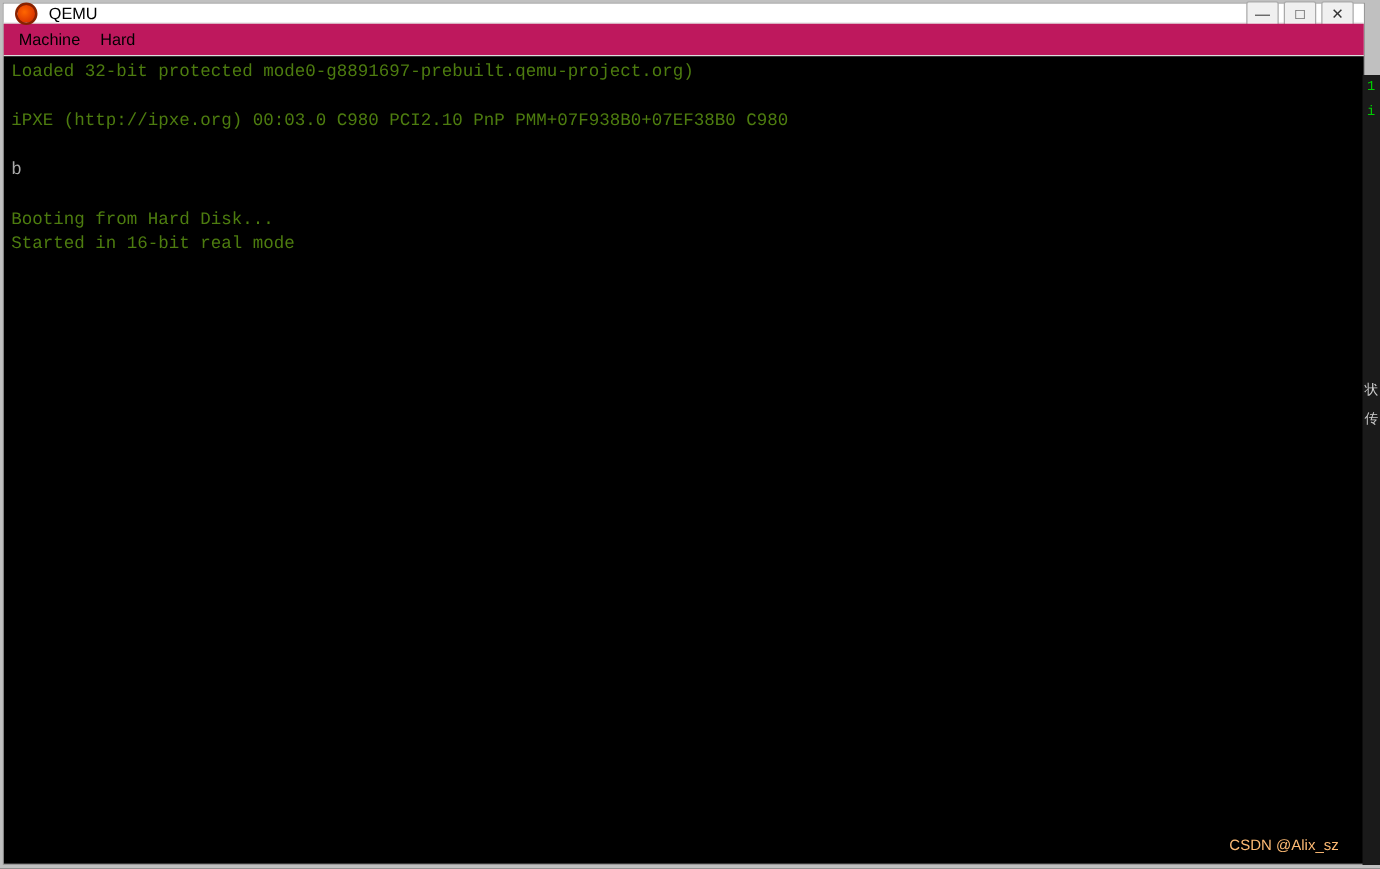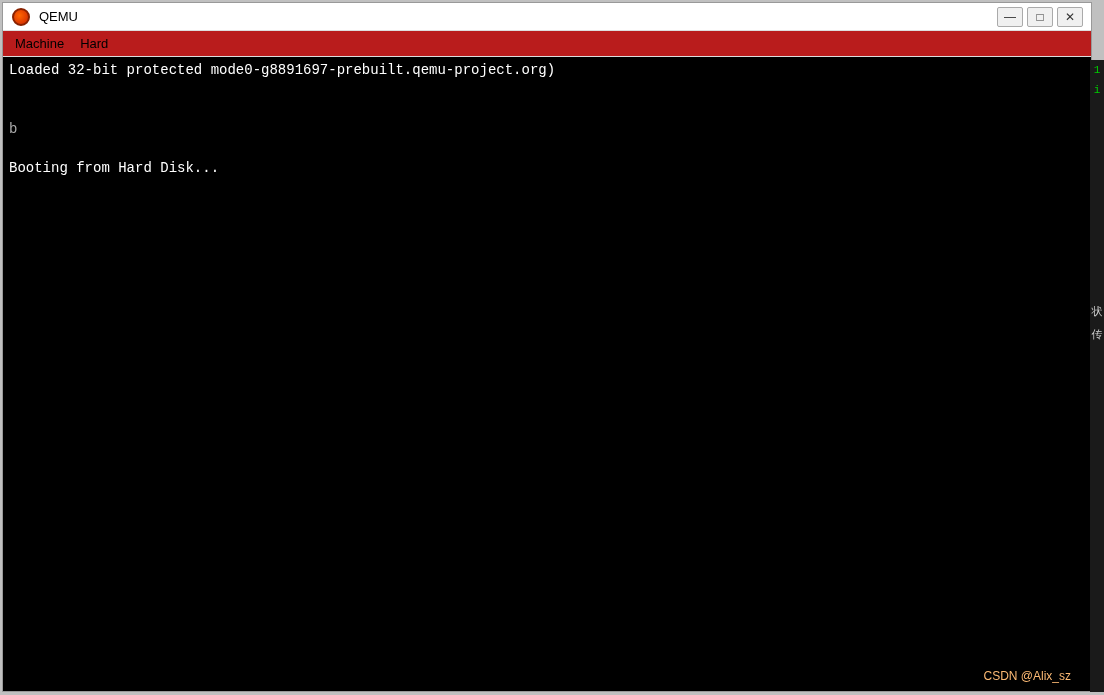--- a/index.html
+++ b/index.html
@@ -24,21 +24,21 @@
       border: 1px solid #999;
       position: absolute;
       top: 2px;
       left: 2px;
       display: flex;
       flex-direction: column;
     }
 
     .title-bar {
       background: #ffffff;
-      height: 28px;
+      height: 16px;
       display: flex;
       align-items: center;
       padding: 0 8px;
       border-bottom: 1px solid #ddd;
       flex-shrink: 0;
     }
 
     .title-bar-icon {
       width: 20px;
       height: 20px;
@@ -79,21 +79,21 @@
       display: flex;
       align-items: center;
       justify-content: center;
       font-size: 12px;
       cursor: pointer;
       color: #333;
       border-radius: 2px;
     }
 
     .menu-bar {
-      background: #b91c1c;
+      background: #be185d;
       height: 26px;
       display: flex;
       align-items: center;
       padding: 0 4px;
       border-bottom: 1px solid #ddd;
       flex-shrink: 0;
     }
 
     .menu-item {
       padding: 2px 8px;
@@ -114,21 +114,21 @@
       position: relative;
     }
 
     .terminal-line {
       line-height: 1.4;
       white-space: pre;
       color: #aaaaaa;
     }
 
     .terminal-line.bright {
-      color: #ffffff;
+      color: #4d7c0f;
     }
 
     .empty-line {
       height: 1.4em;
     }
 
     .watermark {
       position: absolute;
       bottom: 8px;
       right: 20px;
@@ -163,24 +163,26 @@
 
     <div style="position:absolute;left:0;top:0;width:14px;overflow:hidden;color:#aaa;font-family:'Courier New',monospace;font-size:14px;">
       
       
       
       
     </div>
 
     <div class="terminal-line bright">Loaded 32-bit protected mode0-g8891697-prebuilt.qemu-project.org)</div>
     <div class="empty-line"></div>
+    <div class="terminal-line bright">iPXE (http://ipxe.org) 00:03.0 C980 PCI2.10 PnP PMM+07F938B0+07EF38B0 C980</div>
     <div class="empty-line"></div>
     <div class="terminal-line">b</div>
     <div class="empty-line"></div>
     <div class="terminal-line bright">Booting from Hard Disk...</div>
+    <div class="terminal-line bright">Started in 16-bit real mode</div>
 
     <div class="watermark">CSDN @Alix_sz</div>
   </div>
 </div>
 
 <div style="position:absolute;right:0;top:60px;width:14px;height:632px;background:#1a1a1a;display:flex;flex-direction:column;align-items:center;padding:4px 0;gap:8px;overflow:hidden;">
   <span style="color:#00cc00;font-size:11px;font-family:'Courier New',monospace;">1</span>
   <span style="color:#00cc00;font-size:11px;font-family:'Courier New',monospace;">i</span>
   <span style="color:#cccccc;font-size:11px;font-family:'Courier New',monospace;margin-top:200px;">状</span>
   <span style="color:#cccccc;font-size:11px;font-family:'Courier New',monospace;">传</span>

